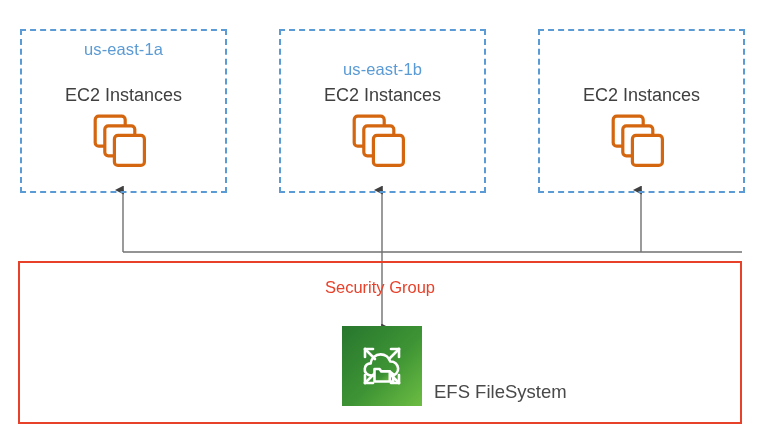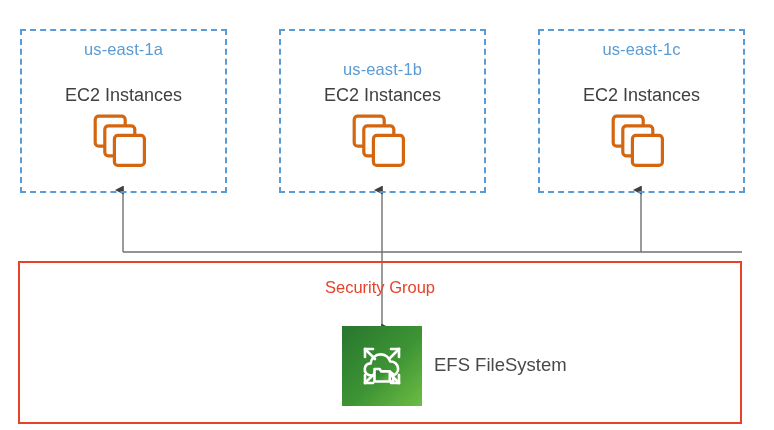--- a/index.html
+++ b/index.html
@@ -75,20 +75,21 @@
     position: absolute;
     width: 80px;
     height: 80px;
   }
   .efs-icon svg { display: block; }
   .efs-label {
     position: absolute;
     color: #494949;
     font-size: 18.5px;
     white-space: nowrap;
+    margin-top: 27px;
   }
 
   
   .connectors {
     position: absolute;
     left: 0;
     top: 0;
     width: 774px;
     height: 430px;
     pointer-events: none;
@@ -134,21 +135,20 @@
   <div class="az-subtitle" style="left:279px; width:207px; top:85px;">EC2 Instances</div>
   <div class="ec2-icon" style="left:352px; top:114px;">
     <svg viewBox="0 0 56 56" width="56" height="56">
       <rect x="2.2" y="2.2" width="30" height="30" rx="3.5" ry="3.5" fill="#ffffff" stroke="#D4660F" stroke-width="3.2"></rect>
       <rect x="11.8" y="11.8" width="30" height="30" rx="3.5" ry="3.5" fill="#ffffff" stroke="#D4660F" stroke-width="3.2"></rect>
       <rect x="21.4" y="21.4" width="30" height="30" rx="3.5" ry="3.5" fill="#ffffff" stroke="#D4660F" stroke-width="3.2"></rect>
     </svg>
   </div>
 
   <div class="az-box" style="left:538px; top:29px; width:207px; height:164px;"></div>
-  <div class="az-title" style="left:538px; width:207px; top:40px;">us-east-1c</div>
   <div class="az-subtitle" style="left:538px; width:207px; top:85px;">EC2 Instances</div>
   <div class="ec2-icon" style="left:611px; top:114px;">
     <svg viewBox="0 0 56 56" width="56" height="56">
       <rect x="2.2" y="2.2" width="30" height="30" rx="3.5" ry="3.5" fill="#ffffff" stroke="#D4660F" stroke-width="3.2"></rect>
       <rect x="11.8" y="11.8" width="30" height="30" rx="3.5" ry="3.5" fill="#ffffff" stroke="#D4660F" stroke-width="3.2"></rect>
       <rect x="21.4" y="21.4" width="30" height="30" rx="3.5" ry="3.5" fill="#ffffff" stroke="#D4660F" stroke-width="3.2"></rect>
     </svg>
   </div>
 
   <div class="sg-box" style="left:18px; top:261px; width:724px; height:163px;"></div>

